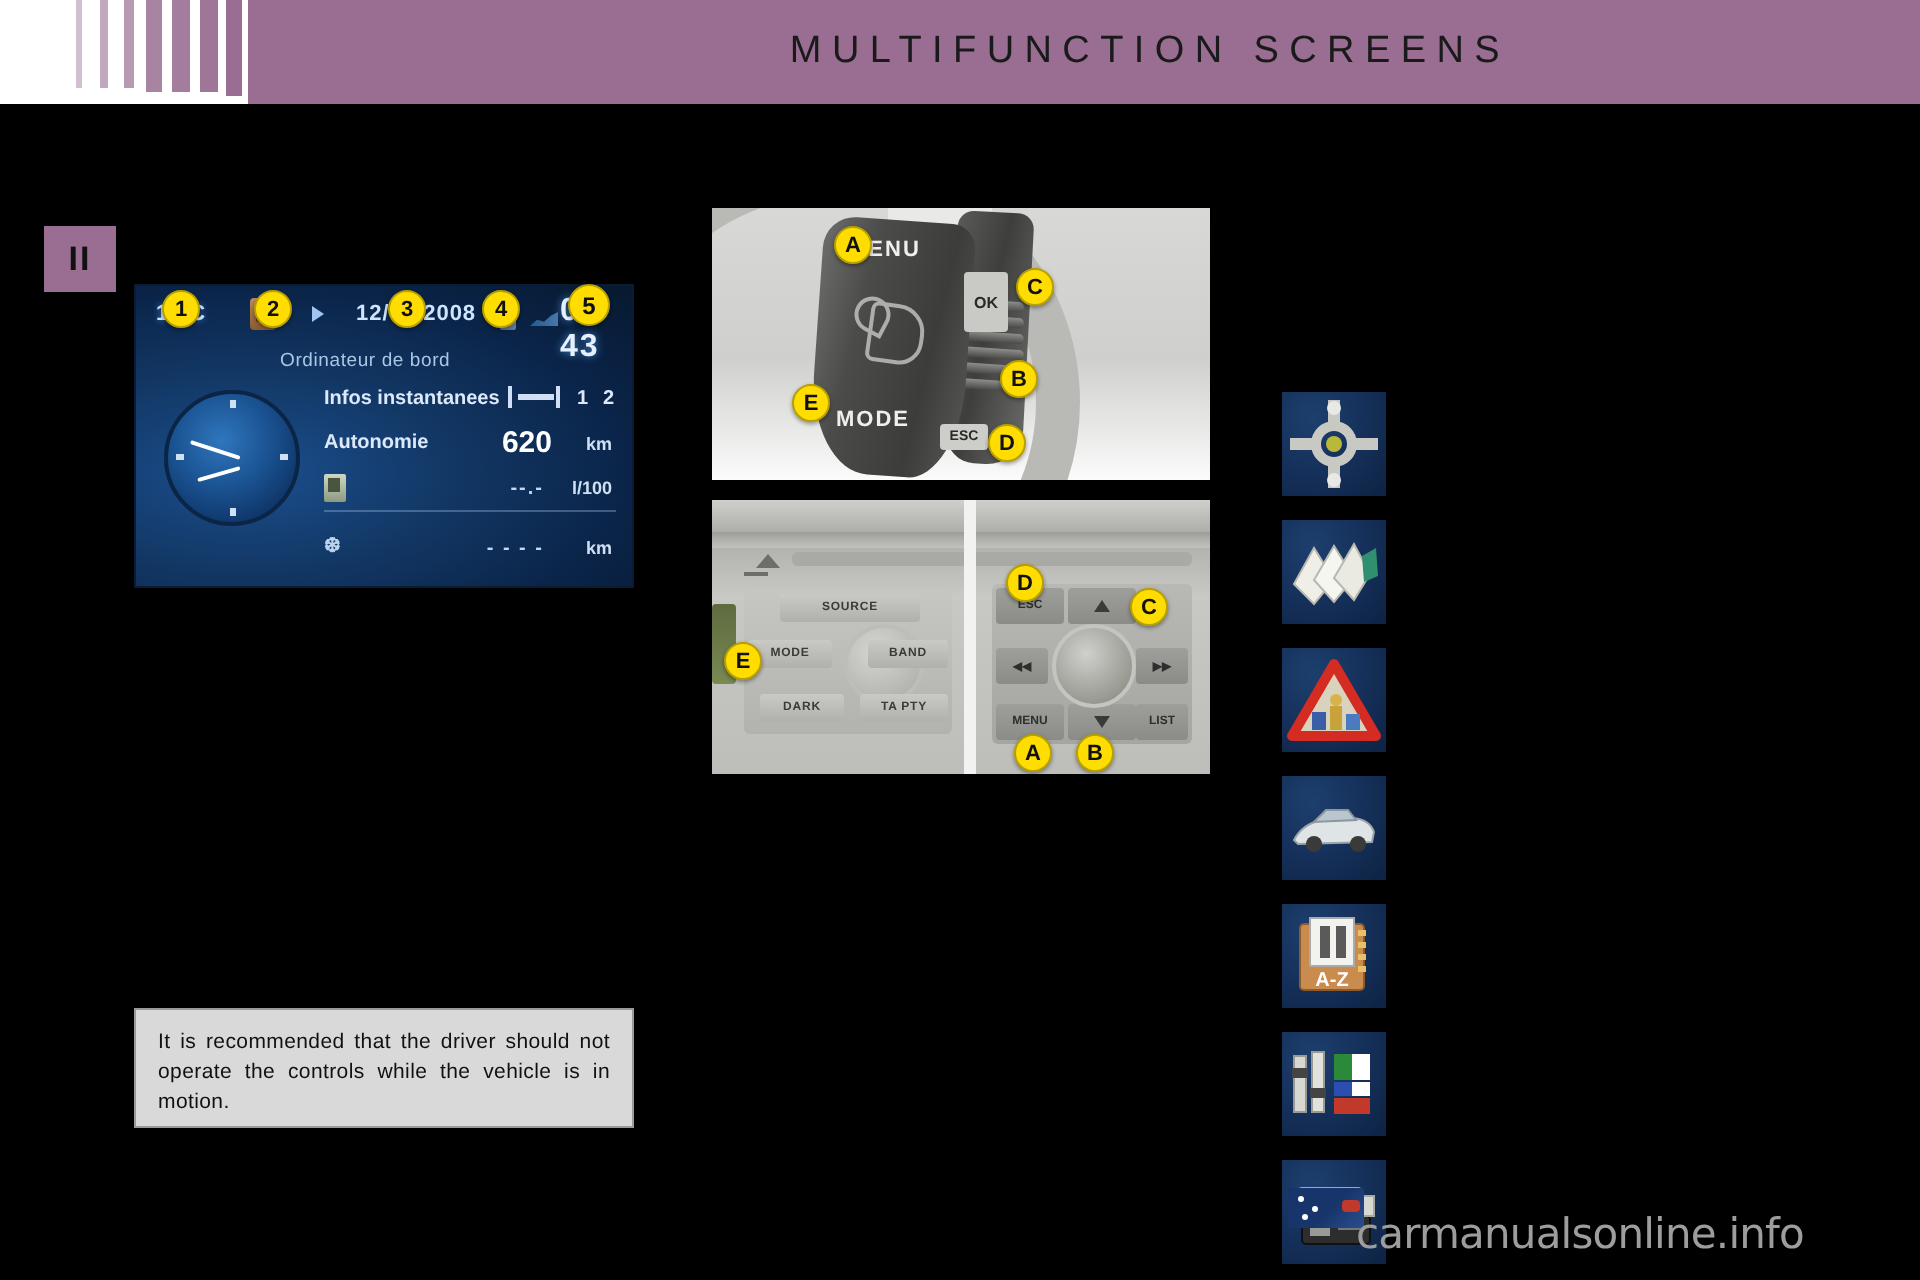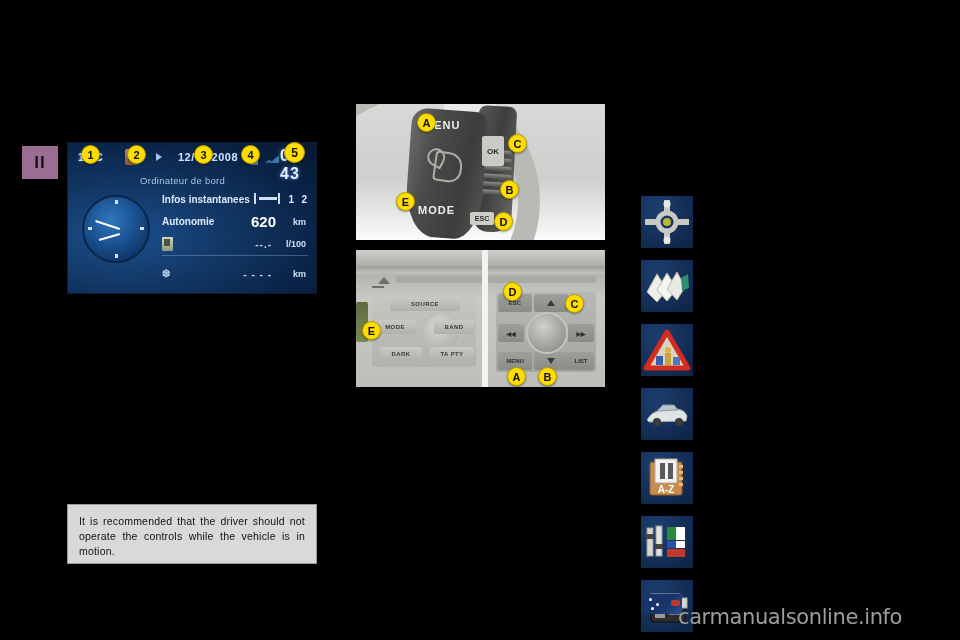--- a/index.html
+++ b/index.html
@@ -28,21 +28,21 @@
     padding-right: 205px;
     font-size: 19px; letter-spacing: 5.2px; color: #1a1a1a;
     font-weight: 400; white-space: nowrap;
   }
 
   
   .chapter-tab {
     position: absolute; left: 22px; top: 113px; width: 36px; height: 33px;
     background: #9a6e92; color: #111;
     display: flex; align-items: center; justify-content: center;
-    font-size: 17px; font-weight: bold; letter-spacing: 1px; margin-top: 33px;
+    font-size: 17px; font-weight: bold; letter-spacing: 1px;
   }
 
   
   .mfd {
     position: absolute; left: 67px; top: 142px; width: 250px; height: 152px;
     background: radial-gradient(ellipse at 22% 62%, #1b4f8f 0%, #123764 38%, #0a2347 72%, #07192f 100%);
     border: 1px solid #0a1c33;
     overflow: hidden;
   }
   .mfd-top {
@@ -265,20 +265,33 @@
     overflow:hidden;
   }
   .wm-flag .star { position:absolute; background:#fff; width:3px; height:3px; border-radius:50%;}
   .wm-flag .red { position:absolute; right:2px; top:6px; width:9px; height:6px; background:#c0392b; border-radius:2px;}
 </style>
 </head>
 <body>
 
 <div class="page">
 
+  <div class="header">
+    <div class="stripes">
+      <div class="stripe" style="left:38px;width:3px;height:44px;opacity:.45;"></div>
+      <div class="stripe" style="left:50px;width:4px;height:44px;opacity:.6;"></div>
+      <div class="stripe" style="left:62px;width:5px;height:44px;opacity:.7;"></div>
+      <div class="stripe" style="left:73px;width:8px;height:46px;opacity:.85;"></div>
+      <div class="stripe" style="left:86px;width:9px;height:46px;opacity:.9;"></div>
+      <div class="stripe" style="left:100px;width:9px;height:46px;opacity:.95;"></div>
+      <div class="stripe" style="left:113px;width:8px;height:48px;opacity:1;"></div>
+    </div>
+    <div class="header-bar"></div>
+    <div class="header-title">MULTIFUNCTION SCREENS</div>
+  </div>
 
   <div class="chapter-tab">II</div>
 
   <div class="mfd">
     <div class="mfd-top">
       <span class="mfd-temp">19°C</span>
       <span class="mfd-fuelicon"></span>
       <span class="mfd-arrow"></span>
       <span class="mfd-date">12/05/2008</span>
       <span class="mfd-icon2"></span>

